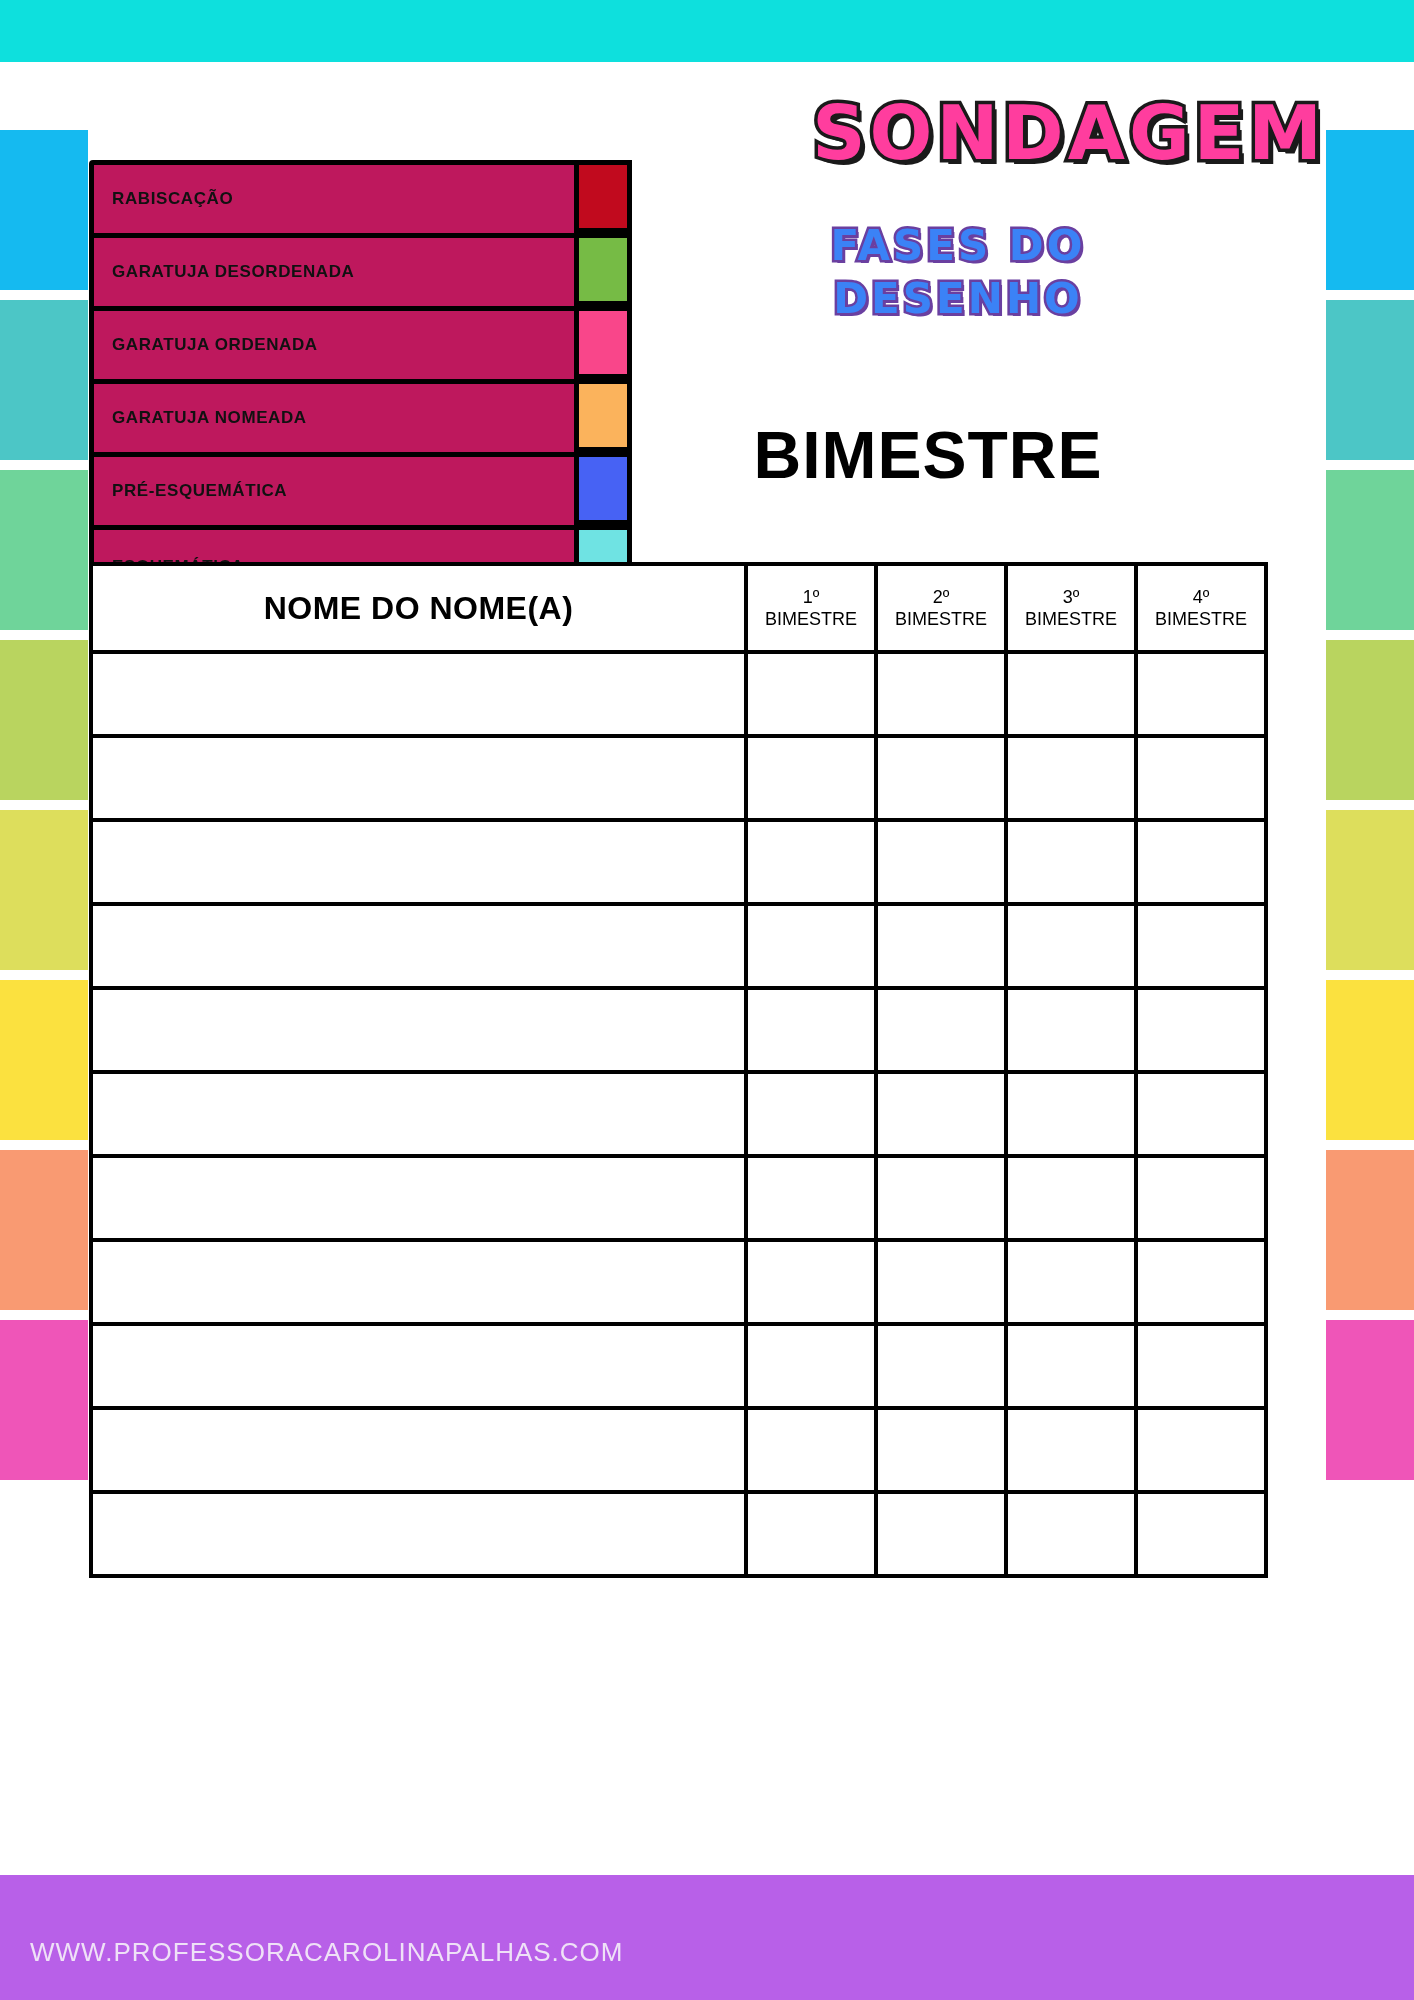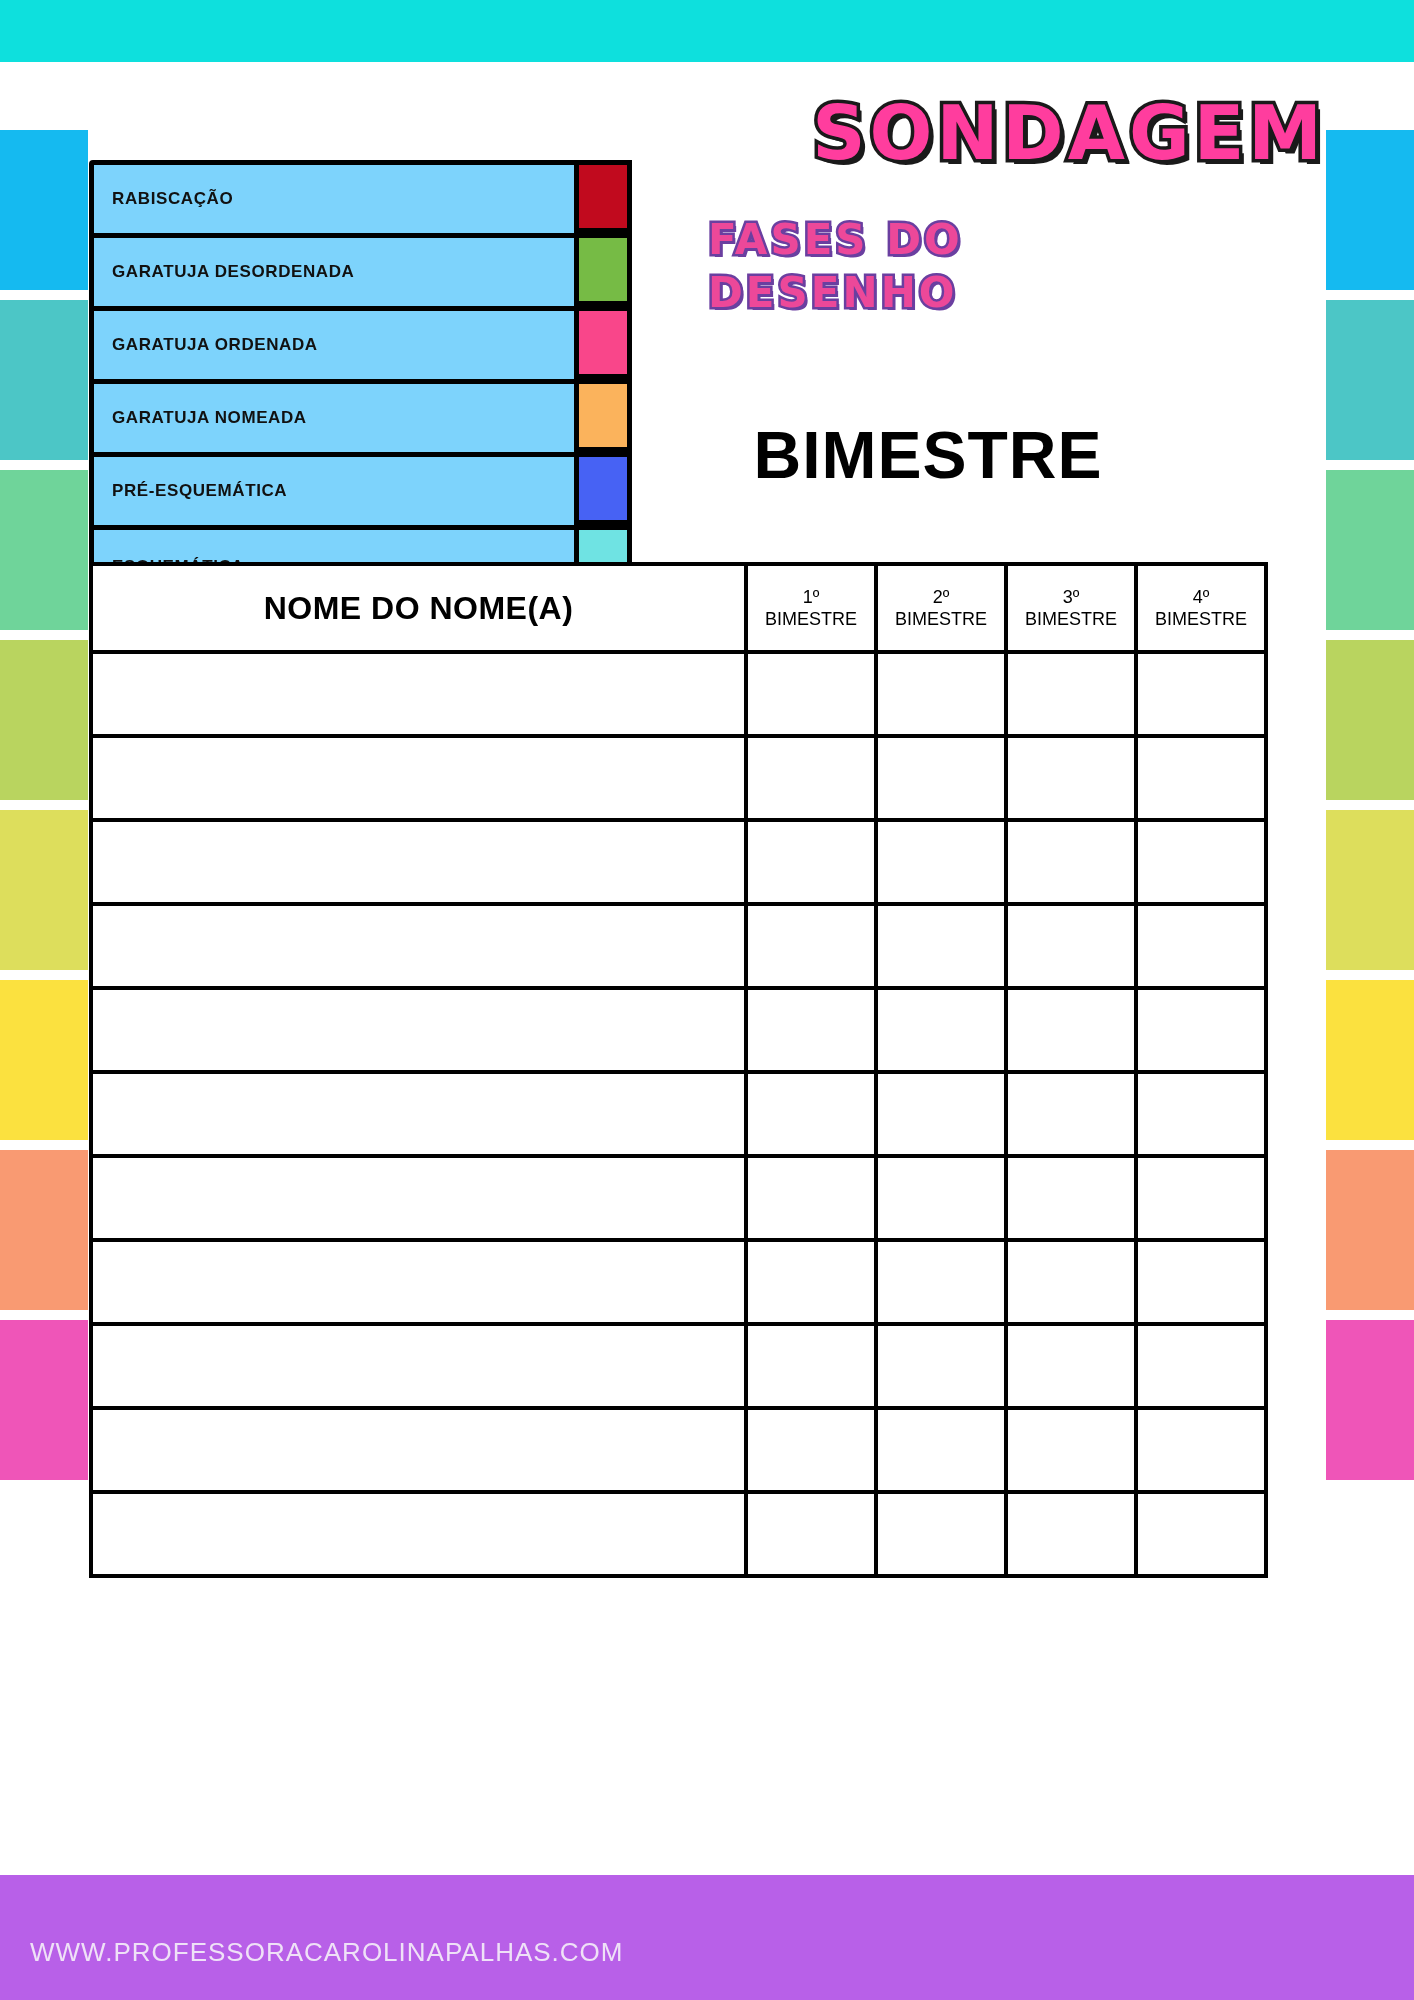--- a/index.html
+++ b/index.html
@@ -72,21 +72,21 @@
   }
 
   
   .legend {
     position: absolute;
     left: 1px;
     top: 98px;
     width: 492px;
     border: 5px solid #000;
     border-radius: 4px;
-    background: #7dd3fc;
+    background: #be185d;
   }
   .legend-row {
     position: relative;
     height: 73px;
     border-bottom: 5px solid #000;
     display: flex;
     align-items: center;
   }
   .legend-row:last-child { border-bottom: none; }
   .legend-label {
@@ -102,28 +102,29 @@
     top: -5px;
     width: 58px;
     height: 73px;
     border: 5px solid #000;
   }
 
   
   .fases-title {
     position: absolute;
     left: 620px;
-    top: 152px;
+    top: 158px;
     width: 500px;
+    text-align: center;
     font-family: "DejaVu Sans", sans-serif;
     font-weight: bold;
     font-size: 42px;
     line-height: 1.25;
     letter-spacing: 3px;
-    color: #ec4899;
+    color: #3b82f6;
     -webkit-text-stroke: 5px #6a3fa0;
     paint-order: stroke fill;
     text-shadow: 3px 3px 0 #6a3fa0;
   }
   .bimestre-title {
     position: absolute;
     left: 560px;
     top: 355px;
     width: 560px;
     text-align: center;

